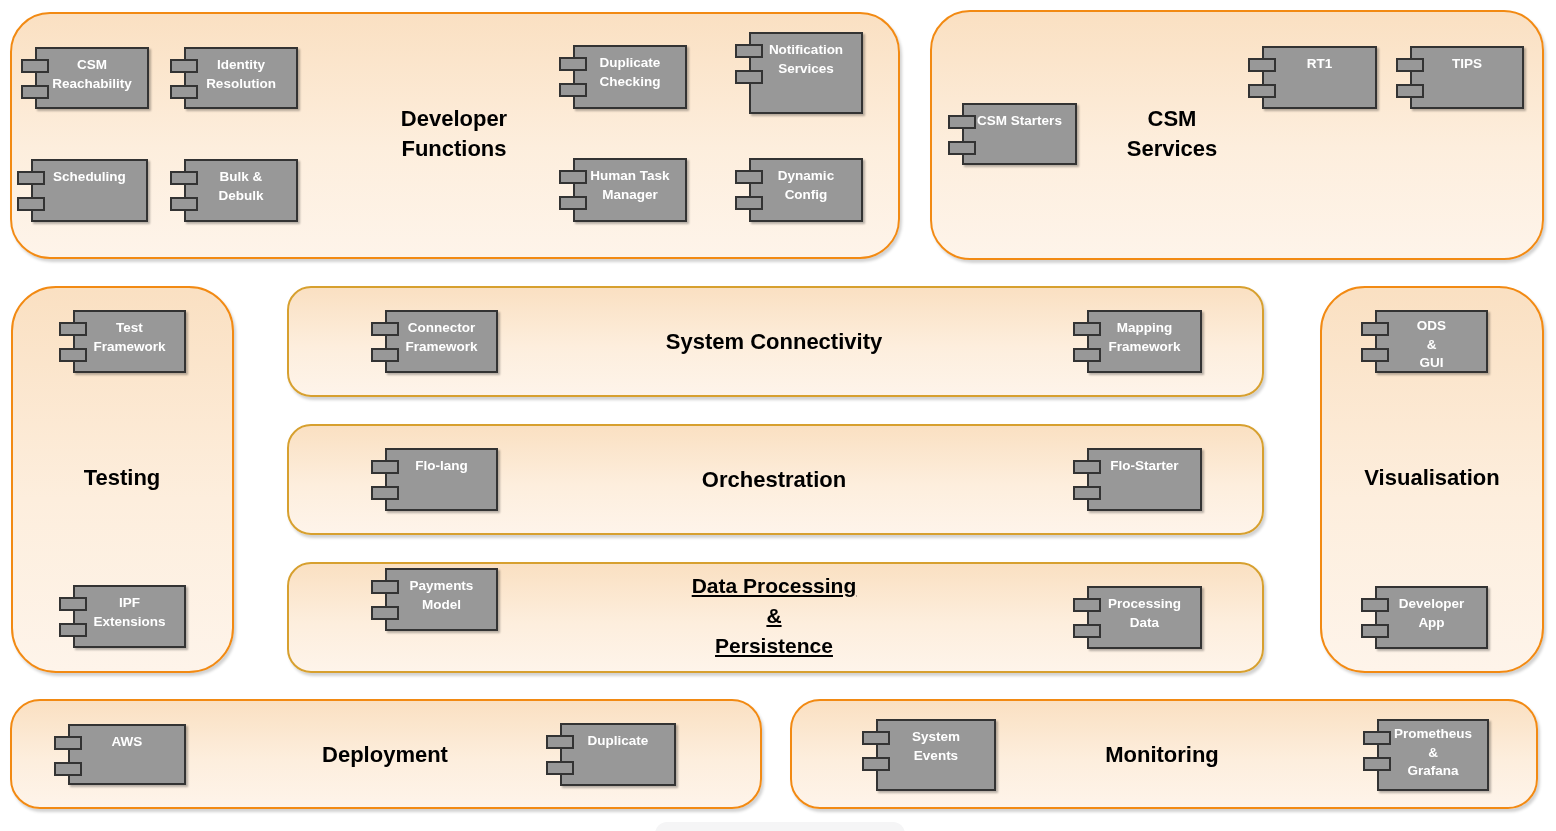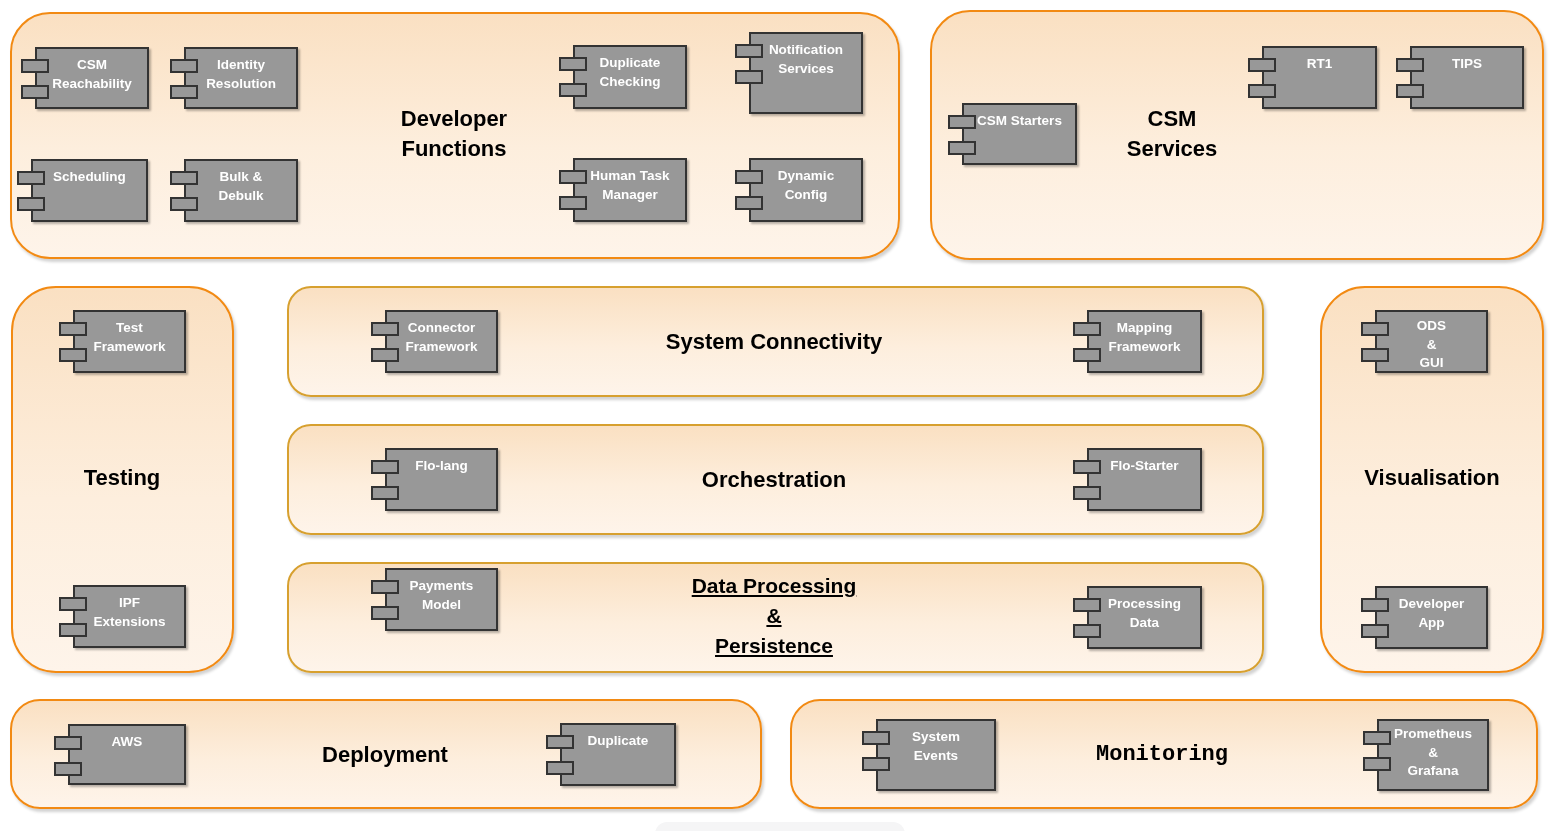--- a/index.html
+++ b/index.html
@@ -209,21 +209,21 @@
     <span class="tab t2"></span>
     <span class="label">AWS</span>
   </div>
   <div class="component" style="left:560px;top:723px;width:116px;height:63px;">
     <span class="tab t1"></span>
     <span class="tab t2"></span>
     <span class="label">Duplicate</span>
   </div>
 
   <div class="group r30" style="left:790px;top:699px;width:748px;height:110px;"></div>
-  <div class="group-title" style="left:1012px;top:740px;width:300px;font-family:Liberation Mono, monospace;">Monitoring</div>
+  <div class="group-title" style="left:1012px;top:740px;width:300px;">Monitoring</div>
 
   <div class="component" style="left:876px;top:719px;width:120px;height:72px;">
     <span class="tab t1"></span>
     <span class="tab t2"></span>
     <span class="label">System
 Events</span>
   </div>
   <div class="component" style="left:1377px;top:719px;width:112px;height:72px;">
     <span class="tab t1"></span>
     <span class="tab t2"></span>

